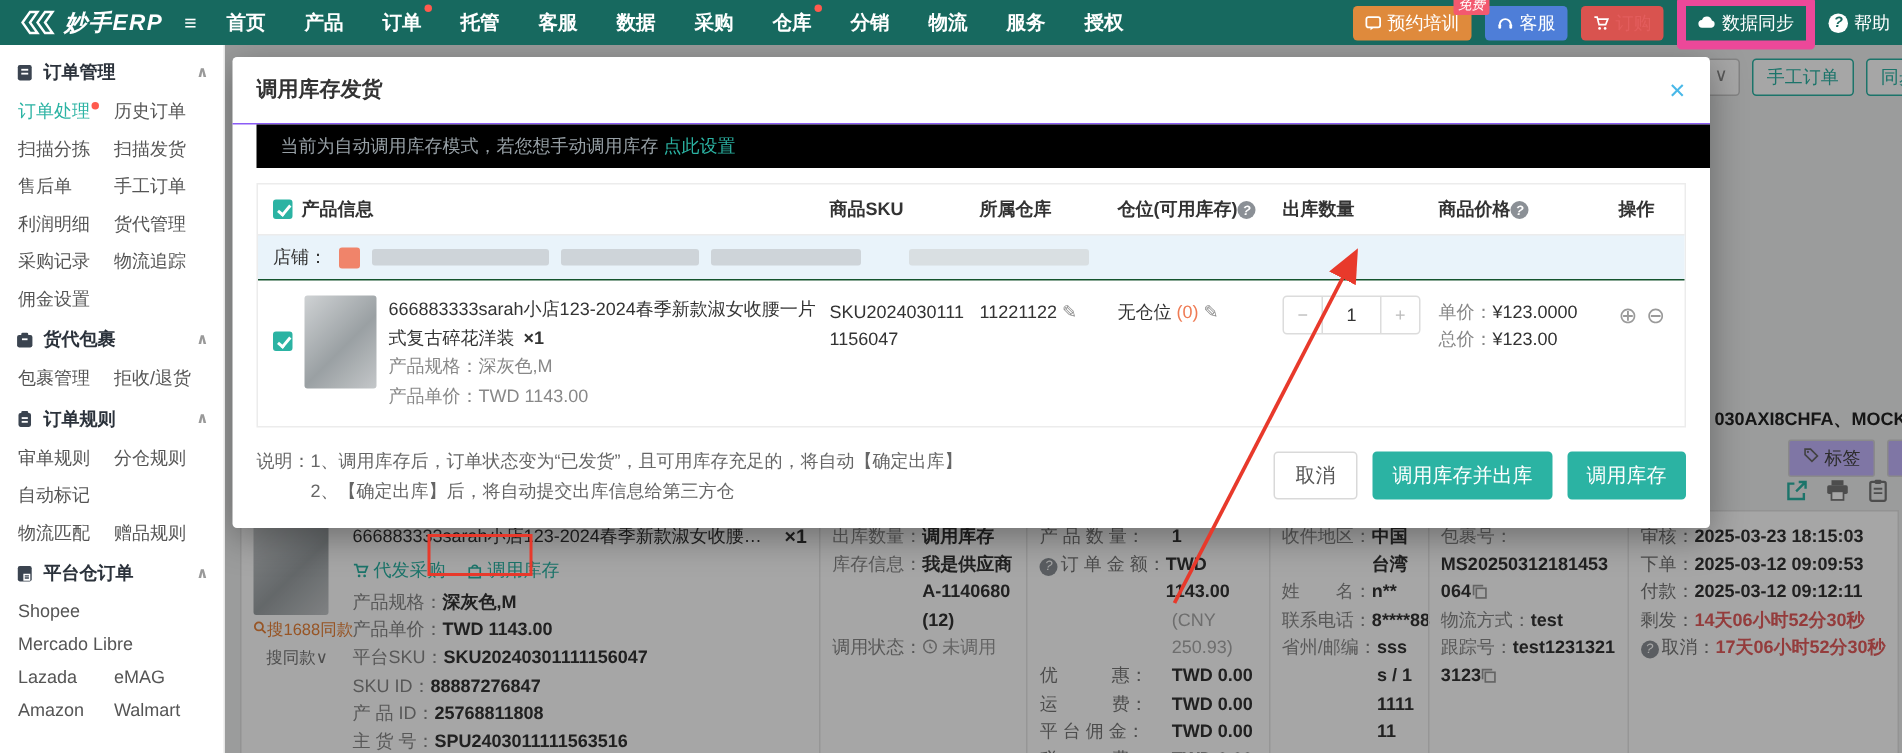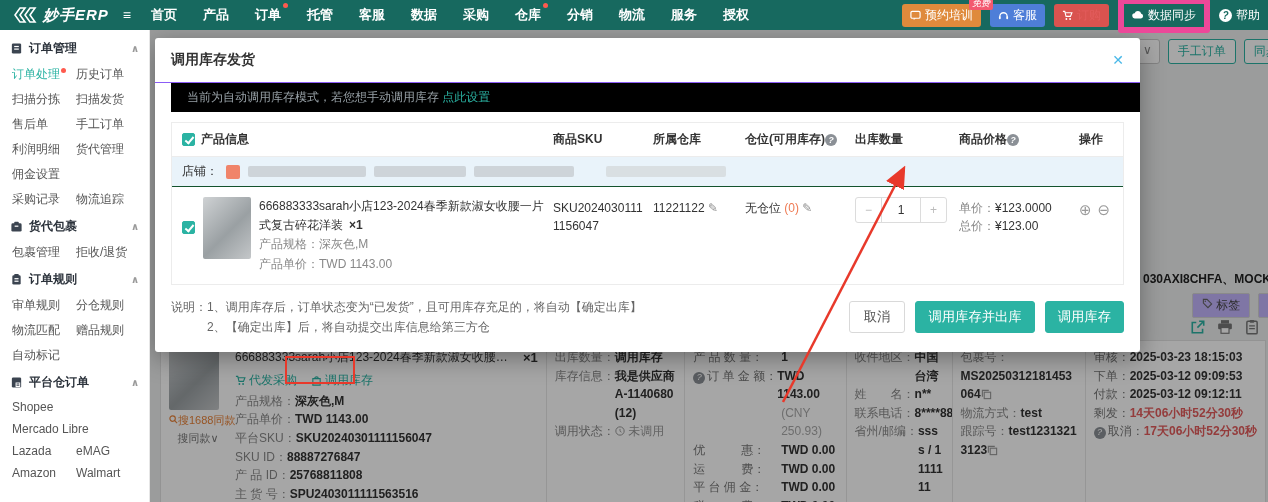--- a/index.html
+++ b/index.html
@@ -210,25 +210,25 @@
     </div>
   <div class="srow">
       <span class="scell">售后单</span>
       <span class="scell">手工订单</span>
     </div>
   <div class="srow">
       <span class="scell">利润明细</span>
       <span class="scell">货代管理</span>
     </div>
   <div class="srow">
-      <span class="scell">佣金设置</span>
-    </div>
-  <div class="srow">
       <span class="scell">采购记录</span>
       <span class="scell">物流追踪</span>
+    </div>
+  <div class="srow">
+      <span class="scell">佣金设置</span>
     </div>
 
   <div class="sec-h">
     <svg class="sec-ic" width="13" height="13" viewBox="0 0 14 14">
         <rect x="1.5" y="3.5" width="11" height="9" rx="1.5" fill="#3b4450"></rect>
         <rect x="4.5" y="2" width="5" height="2.5" rx="1" fill="#3b4450"></rect>
         <rect x="5" y="6" width="4" height="1.3" fill="#fff"></rect>
       </svg>
     <span>货代包裹</span>
     <span class="caret">∧</span>
@@ -246,25 +246,25 @@
         <rect x="4.8" y="8.2" width="4.4" height="1.3" fill="#fff"></rect>
       </svg>
     <span>订单规则</span>
     <span class="caret">∧</span>
   </div>
   <div class="srow">
       <span class="scell">审单规则</span>
       <span class="scell">分仓规则</span>
     </div>
   <div class="srow">
+      <span class="scell">自动标记</span>
+    </div>
+  <div class="srow">
       <span class="scell">物流匹配</span>
       <span class="scell">赠品规则</span>
-    </div>
-  <div class="srow">
-      <span class="scell">自动标记</span>
     </div>
 
   <div class="sec-h">
     <svg class="sec-ic" width="13" height="13" viewBox="0 0 14 14">
         <rect x="2" y="1.5" width="10" height="11" rx="1.5" fill="#3b4450"></rect>
         <path d="M6 7h5v5H6z" fill="#fff"></path>
         <path d="M7 8.5h3M7 10h3" stroke="#3b4450" stroke-width="1"></path>
       </svg>
     <span>平台仓订单</span>
     <span class="caret">∧</span>

